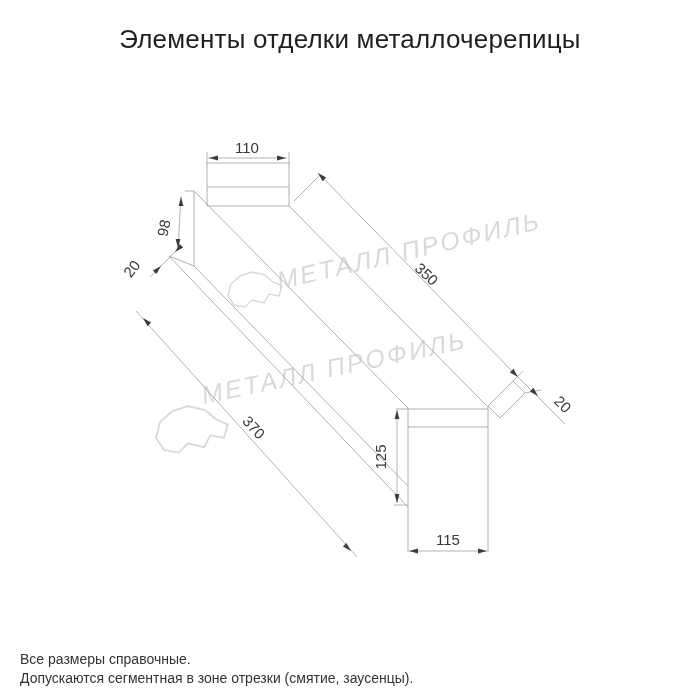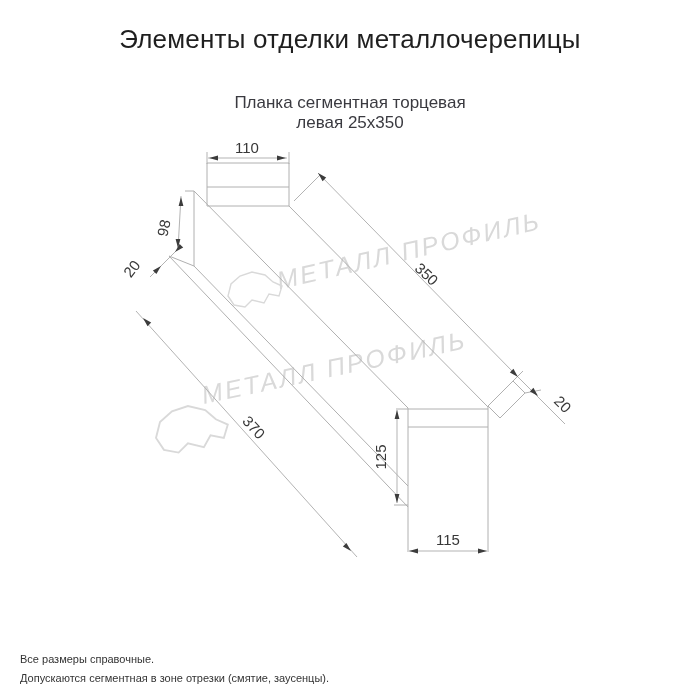--- a/index.html
+++ b/index.html
@@ -10,42 +10,38 @@
   .title{
     position:absolute;top:24px;left:0;width:700px;text-align:center;
     font-size:26px;color:#1f1f1f;letter-spacing:0.2px;
   }
   .subtitle{
     position:absolute;top:93px;left:0;width:700px;text-align:center;
     font-size:17px;line-height:20px;color:#3a3a40;
   }
   .notes{
     position:absolute;left:20px;top:650px;
-    font-size:11px;line-height:19px;color:#333333;
+    font-size:14px;line-height:19px;color:#333333;
   }
   svg.drawing{position:absolute;left:0;top:0;}
   .dwg-line{stroke:#b0b0b0;stroke-width:1;fill:none;}
   .dim-line{stroke:#b3b3b3;stroke-width:1;fill:none;}
   .arrow{fill:#3c3c3c;stroke:none;}
   .dim-text{fill:#383838;font-size:15px;font-family:"Liberation Sans",sans-serif;}
   .wm-text{fill:#d9d9d9;font-size:25px;letter-spacing:2.5px;font-style:italic;
            font-family:"Liberation Sans",sans-serif;}
   .wm-shape{stroke:#d9d9d9;stroke-width:1.4;fill:none;}
 </style>
 </head>
 <body>
 
 <div class="page">
 
   <div class="title">Элементы отделки металлочерепицы</div>
 
-  <div class="subtitle">
-    <div>Планка сегментная торцевая</div>
-    <div>левая 25х350</div>
-  </div>
 
   <svg class="drawing" width="700" height="700" viewBox="0 0 700 700">
 
     <g>
       <path class="wm-shape" transform="translate(228,272)" d="M6,33 L0,24 L3,12 L12,4 L24,0 L37,3 L45,10 L54,14 L51,24 L41,22 L36,31 L24,28 L17,35 Z"></path>
       <path class="wm-shape" transform="translate(156,406) scale(1.33)" d="M6,33 L0,24 L3,12 L12,4 L24,0 L37,3 L45,10 L54,14 L51,24 L41,22 L36,31 L24,28 L17,35 Z"></path>
       <text class="wm-text" transform="translate(411,259) rotate(-13)" text-anchor="middle">МЕТАЛЛ ПРОФИЛЬ</text>
       <text class="wm-text" transform="translate(336,376) rotate(-12)" text-anchor="middle">МЕТАЛЛ ПРОФИЛЬ</text>
     </g>
 

